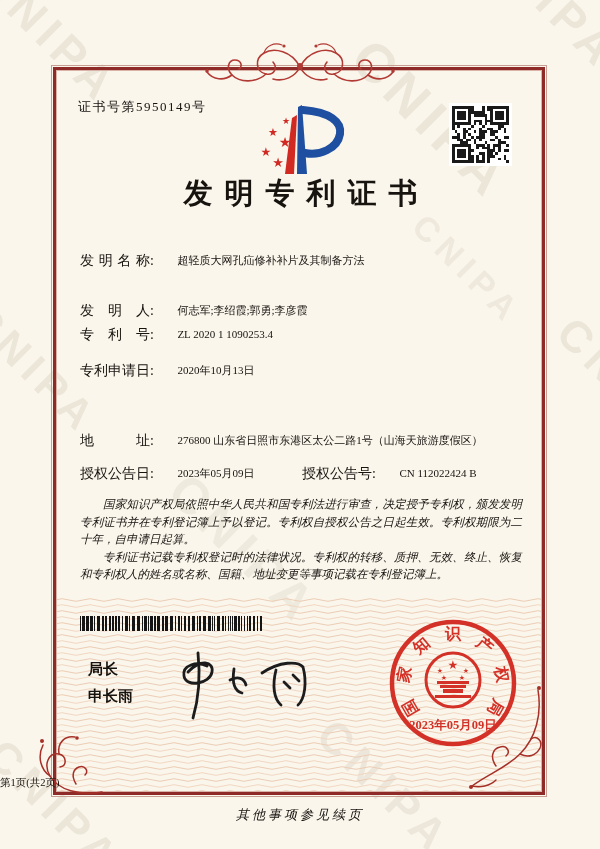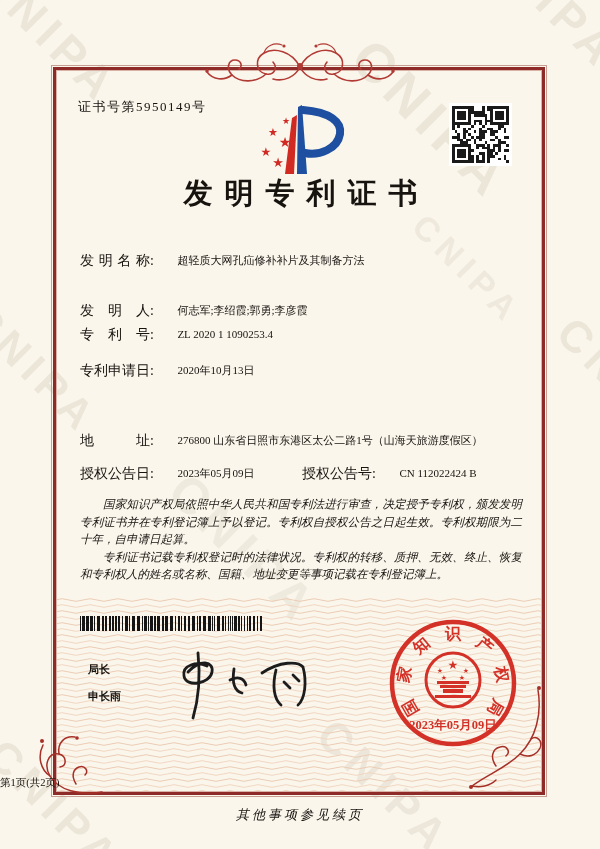--- a/index.html
+++ b/index.html
@@ -43,21 +43,21 @@
   .r1{top:251px;} .r2{top:301px;} .r3{top:325px;} .r4{top:361px;}
   .r5{top:396px;} .r6{top:431px;} .r7{top:464px;}
   .pair2{position:absolute;left:222px;top:0;}
   
   .legal{position:absolute;left:80px;top:496px;width:442px;z-index:4;
          font-size:11.5px;line-height:17.5px;font-style:italic;text-align:justify;}
   .legal p{margin:0;text-indent:2em;}
   
   .barcode{position:absolute;left:80px;top:616px;z-index:4;line-height:0;}
   
-  .officer{position:absolute;left:88px;top:656px;z-index:4;font-size:11px;
+  .officer{position:absolute;left:88px;top:656px;z-index:4;font-size:15px;
            font-weight:600;line-height:27px;}
   .sig{position:absolute;left:150px;top:642px;z-index:4;}
   
   .seal{position:absolute;left:387px;top:617px;z-index:5;opacity:0.95;}
   
   .page-no{position:absolute;left:0;top:776px;width:100%;z-index:4;font-size:10.5px;}
   .cont-note{position:absolute;left:0;top:806px;width:100%;text-align:center;z-index:4;
              font-size:13px;font-style:italic;letter-spacing:3px;}
 </style>
 </head>

